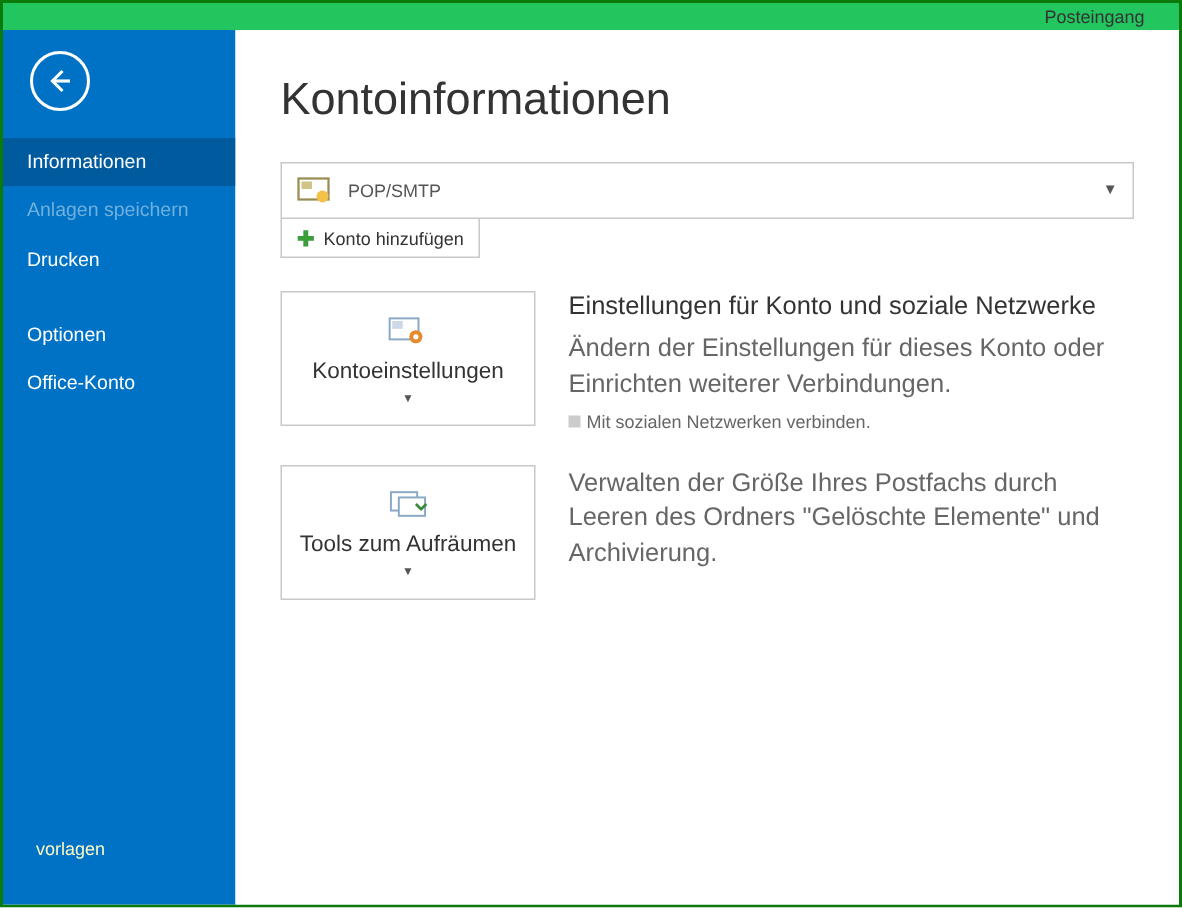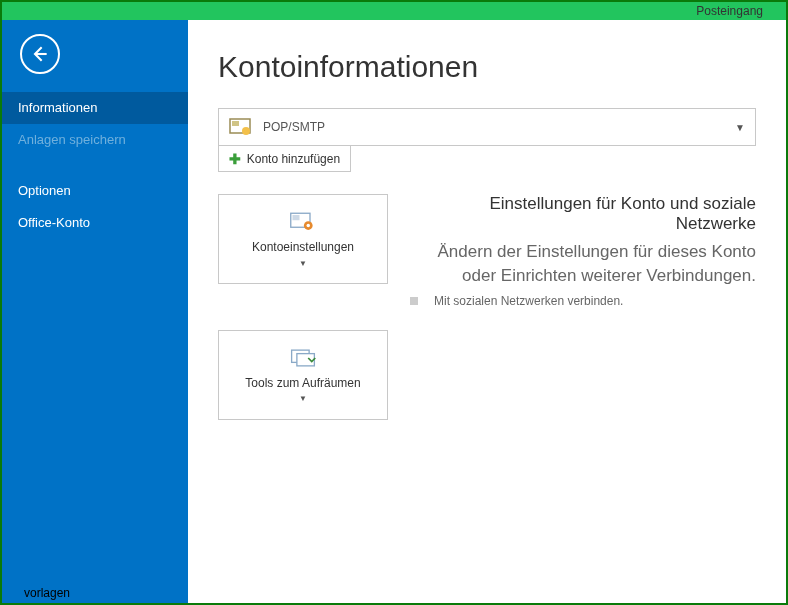--- a/index.html
+++ b/index.html
@@ -1,45 +1,45 @@
 <!DOCTYPE html>
 <html><head>
 <meta charset="utf-8">
 <style>
 * { margin: 0; padding: 0; box-sizing: border-box; font-family: "Segoe UI", Arial, sans-serif; }
 html, body { width: 788px; height: 605px; overflow: hidden; }
 .window { width: 788px; height: 605px; border: 2px solid #0a7a0a; background: #fff; display: flex; flex-direction: column; }
 .titlebar { height: 18px; background: #22c55e; text-align: right; padding: 0 23px; font-size: 12px; color: #333; line-height: 18px; }
 .body { flex: 1; display: flex; }
-.sidebar { width: 186px; background: #0072c6; color: #fff; display: flex; flex-direction: column; }
+.sidebar { width: 155px; background: #0072c6; color: #fff; display: flex; flex-direction: column; }
 .back-btn { width: 40px; height: 40px; border: 2px solid #fff; border-radius: 50%; margin: 14px 0 18px 18px; display: flex; align-items: center; justify-content: center; cursor: pointer; }
 .back-btn svg { width: 20px; height: 20px; }
 .nav { display: flex; flex-direction: column; }
 .nav-item { padding: 8px 16px; font-size: 13px; color: #fff; cursor: pointer; line-height: 1.25; }
 .nav-item.active { background: #005a9e; }
 .nav-item.disabled { color: #6fb0dd; cursor: default; }
 .nav-group-gap { height: 18px; }
-.nav-bottom { margin-top: auto; padding: 10px 22px 3px; font-size: 12px; color: #000000; }
+.nav-bottom { margin-top: auto; padding: 10px 22px 30px; font-size: 12px; color: #fef9c3; }
 .main { flex: 1; background: #fff; padding: 30px 30px 0 30px; overflow: hidden; }
 .page-title { font-size: 30px; font-weight: 300; color: #333; margin-bottom: 24px; }
 .account-select { border: 1px solid #c8c8c8; height: 38px; display: flex; align-items: center; padding: 0 10px 1px 8px; position: relative; cursor: pointer; margin-top: 21px; }
 .account-select .icon-box { width: 26px; height: 26px; margin-right: 10px; display:flex; align-items:center; justify-content:center; }
 .account-select .acct-text { font-size: 12px; color: #555; }
 .account-select .chev { position: absolute; right: 10px; top: 50%; transform: translateY(-50%); font-size: 10px; color: #555; }
 .add-account { border: 1px solid #c8c8c8; border-top: none; display: inline-flex; align-items: center; height: 26px; padding: 0 10px; font-size: 12px; color: #333; cursor: pointer; gap: 6px; }
 .add-account .plus { color: #3a9e3a; font-weight: bold; font-size: 14px; }
 .section { display: flex; margin-top: 22px; gap: 22px; }
 .tile { width: 170px; height: 90px; border: 1px solid #c8c8c8; display: flex; flex-direction: column; align-items: center; justify-content: center; cursor: pointer; gap: 6px; }
 .tile .tile-icon { width: 28px; height: 24px; display:flex; align-items:center; justify-content:center; }
-.tile .tile-label { font-size: 12px; color: #333; text-align: center; line-height: 1.2; }
+.tile .tile-label { font-size: 15px; color: #333; text-align: center; line-height: 1.2; }
 .tile .tile-chev { font-size: 8px; color: #555; margin-top: -2px; }
-.section-text { flex: 1; text-align: right; }
+.section-text { flex: 1; }
 .section-text h3 { font-size: 17px; font-weight: 400; color: #333; margin-bottom: 6px; }
 .section-text p { font-size: 17px; color: #666; line-height: 1.4; margin-bottom: 6px; }
-.link-row { display: flex; align-items: center; gap: 16px; font-size: 12px; color: #666; }
+.link-row { display: flex; align-items: center; gap: 4px; font-size: 12px; color: #666; }
 .link-row .bullet { width: 8px; height: 8px; background: #ccc; display:inline-block; }
 </style>
 </head>
 <body>
 
 <div class="window">
   <div class="titlebar">
     <span>Posteingang</span>
   </div>
   <div class="body">
@@ -47,20 +47,21 @@
     <div class="sidebar">
       <div class="back-btn">
         <svg viewBox="0 0 24 24">
             <path d="M14 4l-8 8 8 8" stroke="#fff" stroke-width="2.5" fill="none"></path>
             <path d="M6 12h14" stroke="#fff" stroke-width="2.5"></path>
           </svg>
       </div>
       <div class="nav">
         <div class="nav-item active"><span>Informationen</span></div>
         <div class="nav-item disabled"><span>Anlagen speichern</span></div>
+        <div class="nav-item"><span>Drucken</span></div>
         <div class="nav-group-gap"></div>
         <div class="nav-item"><span>Optionen</span></div>
         <div class="nav-item"><span>Office-Konto</span></div>
       </div>
       <div class="nav-bottom"><span>vorlagen</span></div>
     </div>
 
     <div class="main">
       <h1 class="page-title">Kontoinformationen</h1>
 
@@ -109,18 +110,19 @@
             <svg viewBox="0 0 32 24" width="30" height="22">
                 <rect x="3" y="3" width="20" height="14" fill="none" stroke="#8aa9c7" stroke-width="1.5"></rect>
                 <rect x="9" y="7" width="20" height="14" fill="#fff" stroke="#8aa9c7" stroke-width="1.5"></rect>
                 <path d="M22 12l4 4 4-4" stroke="#3a8a3a" stroke-width="2" fill="none"></path>
               </svg>
           </span>
           <span class="tile-label">Tools zum Aufräumen</span>
           <span class="tile-chev">▼</span>
         </div>
         <div class="section-text">
+          <p>Verwalten der Größe Ihres Postfachs durch Leeren des Ordners "Gelöschte Elemente" und Archivierung.</p>
         </div>
       </div>
 
     </div>
   </div>
 </div>
 
 </body></html>

